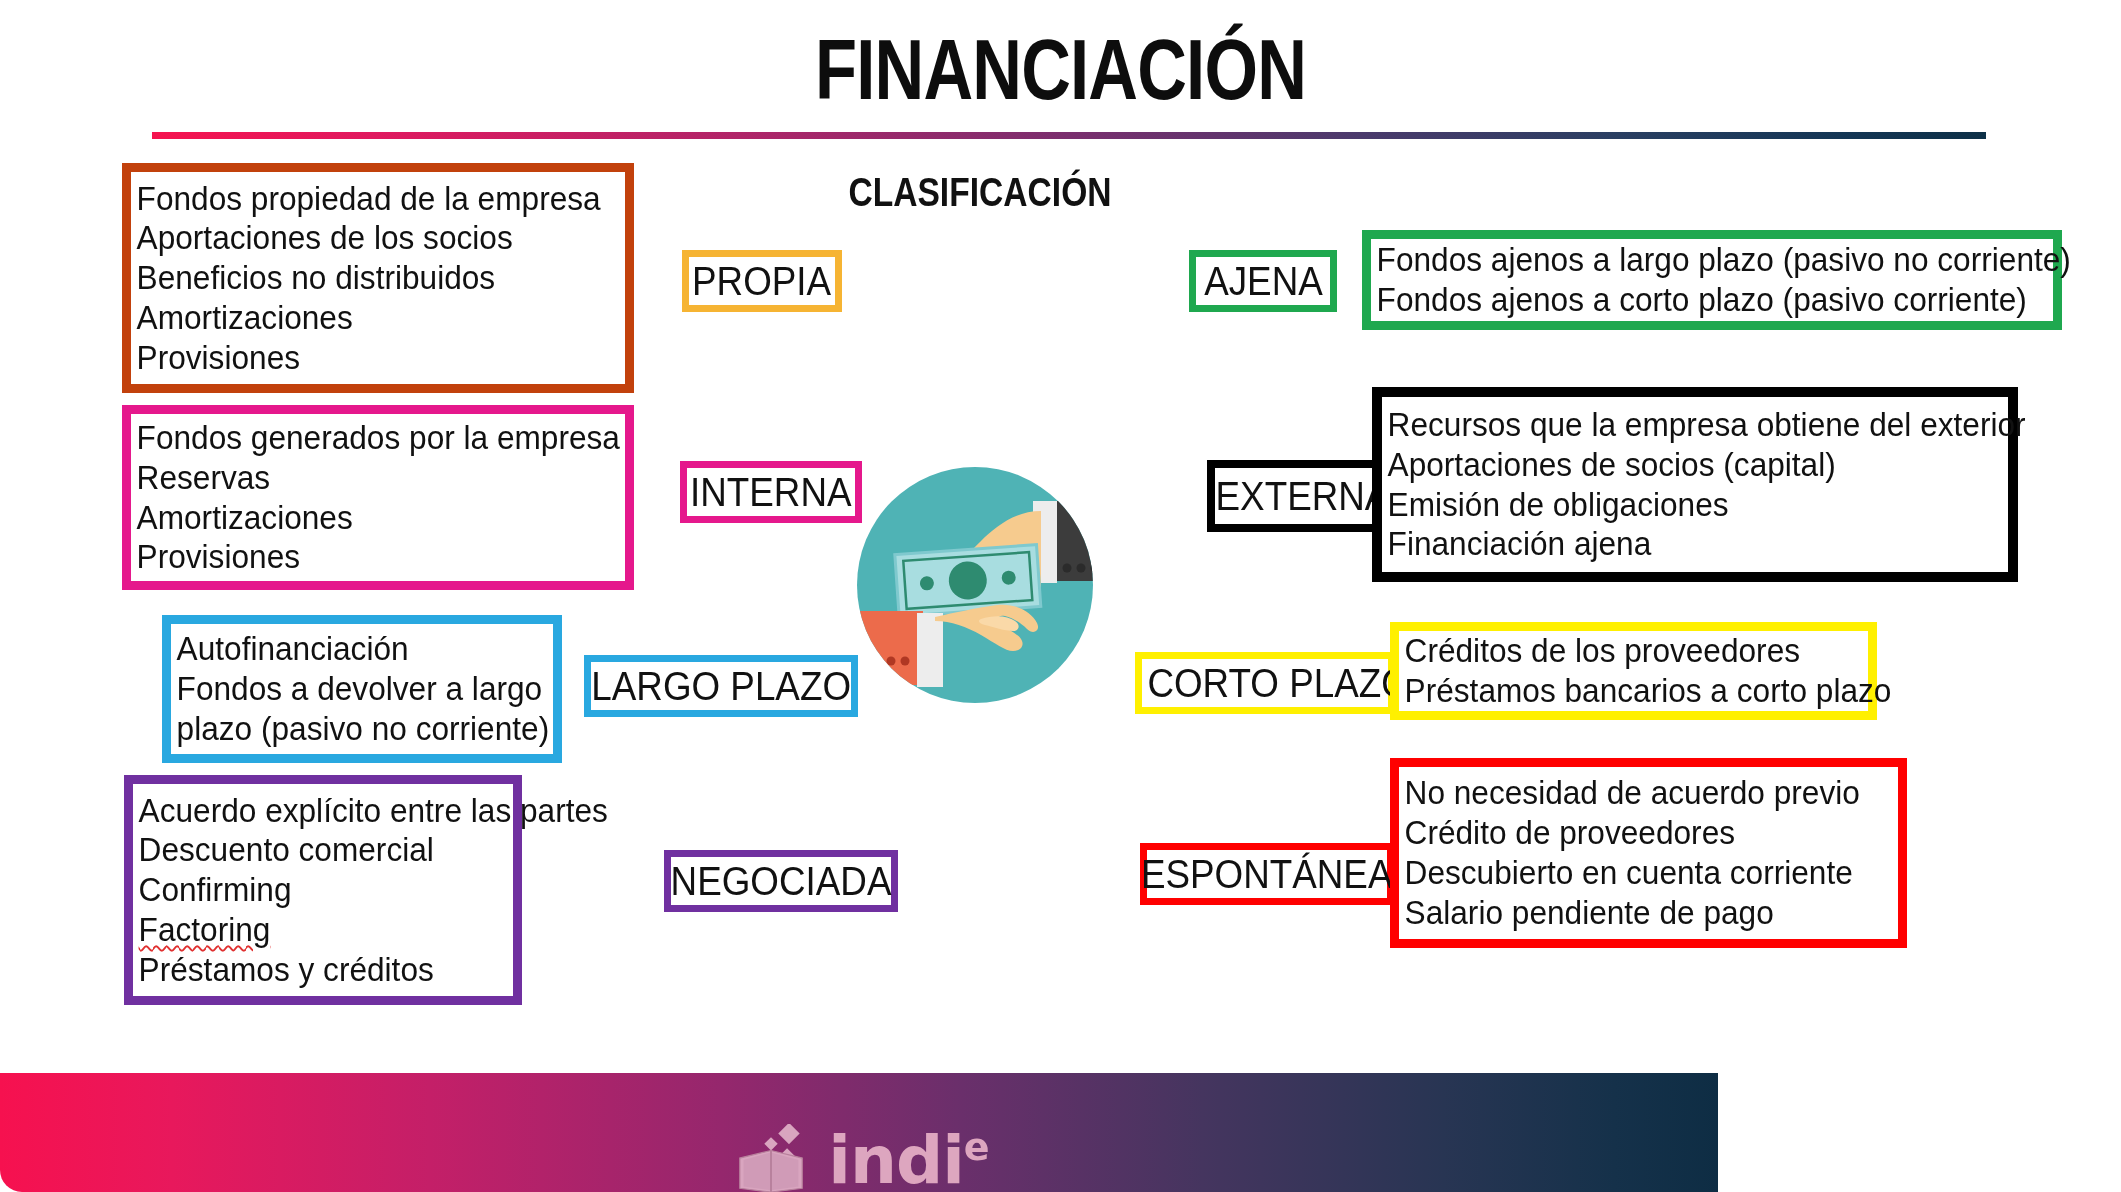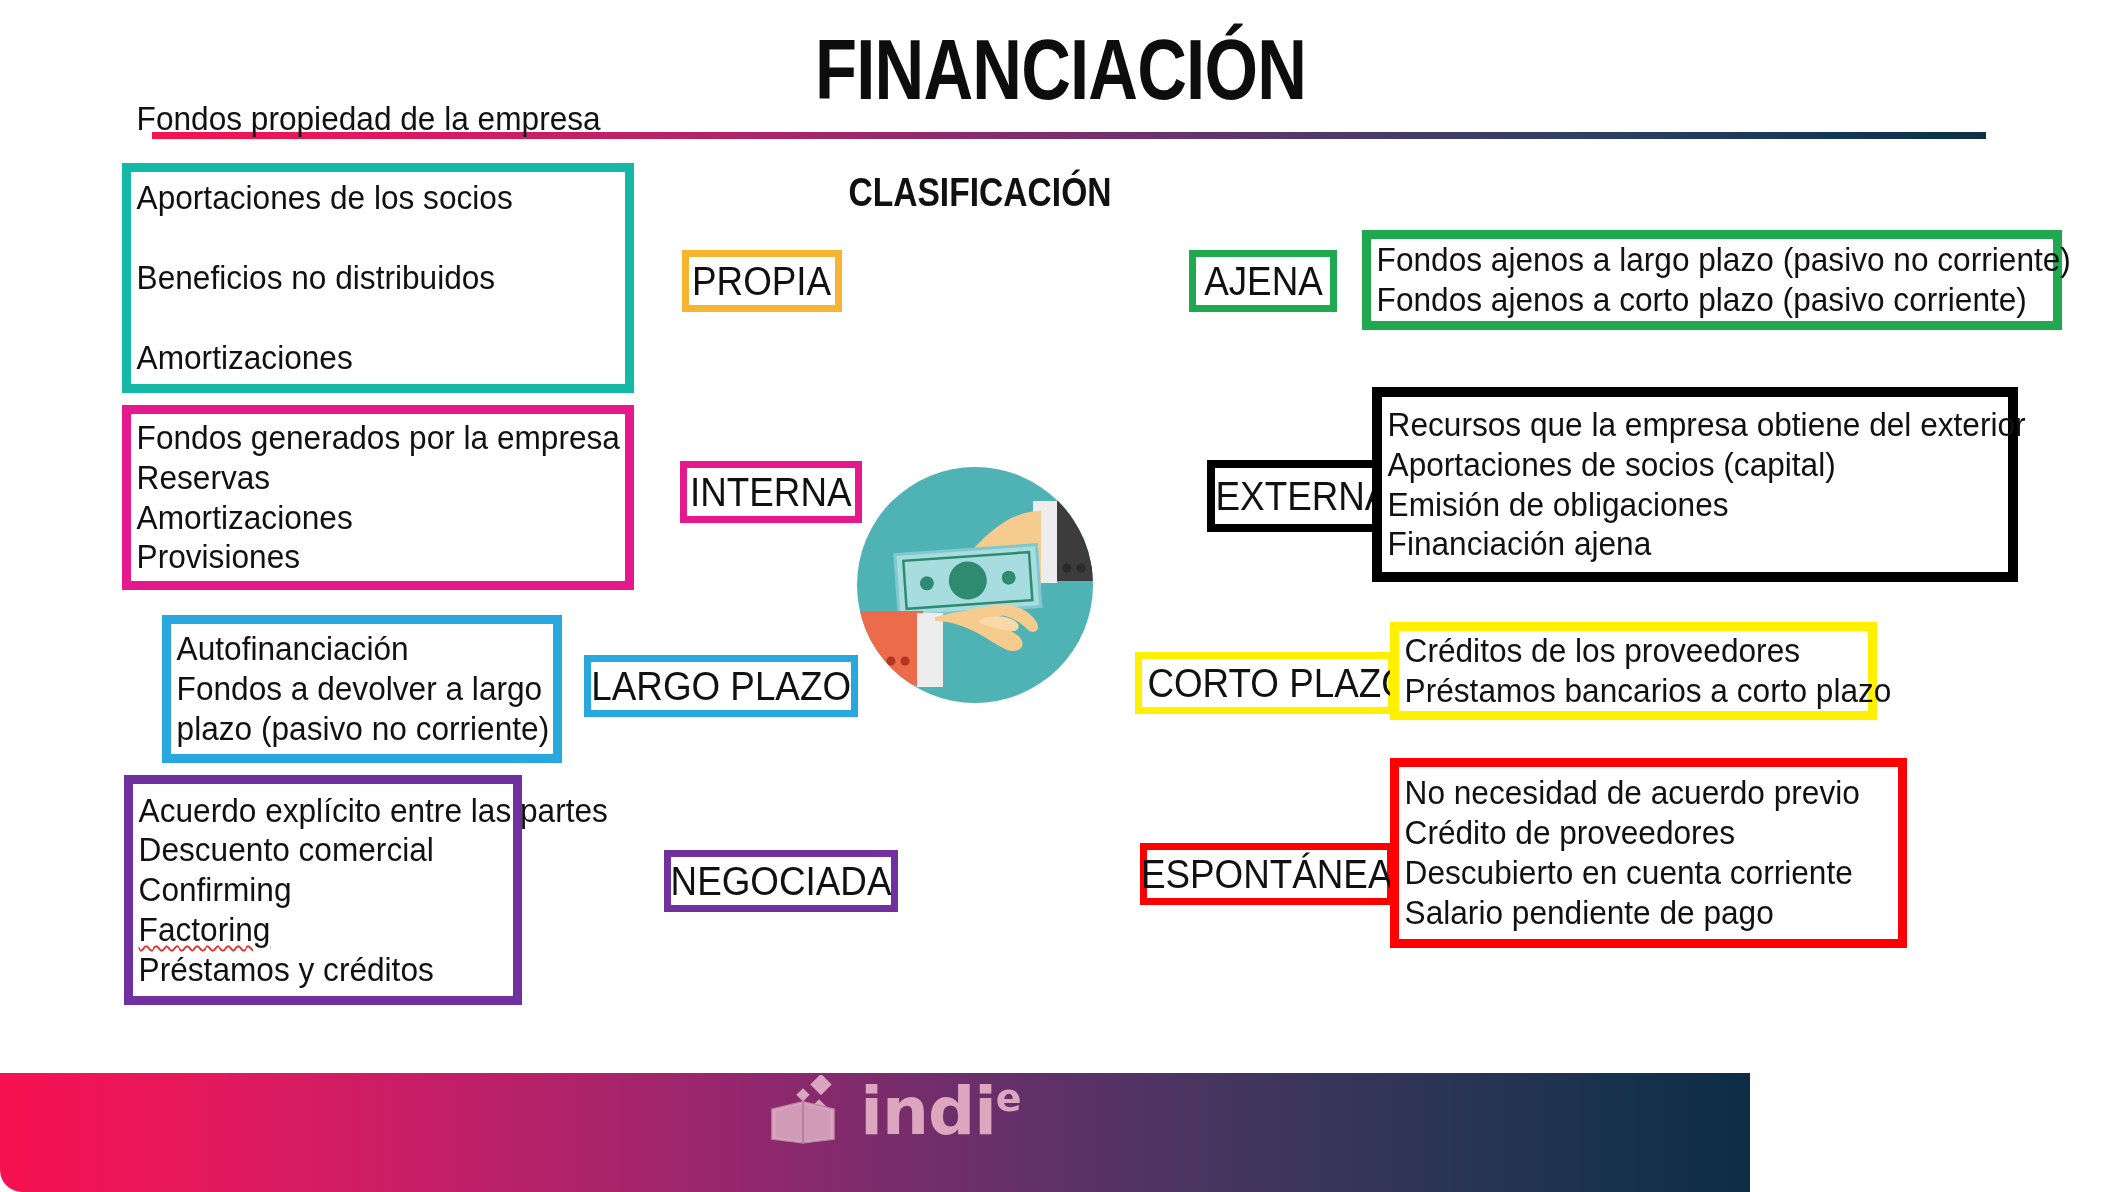--- a/index.html
+++ b/index.html
@@ -67,40 +67,40 @@
     text-decoration-thickness:2px;
   }
 
   
   .center-illus{position:absolute;left:855px;top:465px;width:240px;height:240px;}
 
   
   .footer{
     position:absolute;left:0;top:1073px;width:1718px;height:119px;
     background:linear-gradient(90deg,#f6114f 0%, #e8185c 10%, #c41f68 25%, #95276d 42%, #6a2f6b 56%, #45355f 70%, #283553 84%, #15314a 94%, #0e2d44 100%);
-    display:flex;align-items:flex-start;justify-content:center;padding-left:32px;
+    display:flex;align-items:flex-end;justify-content:center;
   }
   .logo-wrap{display:flex;align-items:flex-end;gap:14px;transform:translateY(2px);}
   .logo-mark{width:86px;height:70px;position:relative;}
   .logo-text{
     font-size:66px;font-weight:bold;color:#dda6bf;letter-spacing:-1px;
     line-height:1;position:relative;font-family:"DejaVu Sans", sans-serif;
   }
   .logo-text .sup{font-size:38px;vertical-align:super;letter-spacing:0;}
 </style>
 </head>
 <body>
 
 <div class="slide">
 
   <div class="title">FINANCIACIÓN</div>
   <div class="title-rule"></div>
   <div class="subtitle">CLASIFICACIÓN</div>
 
-  <div class="detail-box" style="left:122px;top:163px;width:512px;height:230px;border:9px solid #14b8a6;gap:40px;">
+  <div class="detail-box" style="left:122px;top:163px;width:512px;height:230px;border:9px solid #c2410c;">
     <div class="line">Fondos propiedad de la empresa</div>
     <div class="line">Aportaciones de los socios</div>
     <div class="line">Beneficios no distribuidos</div>
     <div class="line">Amortizaciones</div>
     <div class="line">Provisiones</div>
   </div>
   <div class="label-box" style="left:650px;top:250px;width:160px;height:62px;border:7px solid #F6B433;">
     <span class="label-text">PROPIA</span>
   </div>
 

